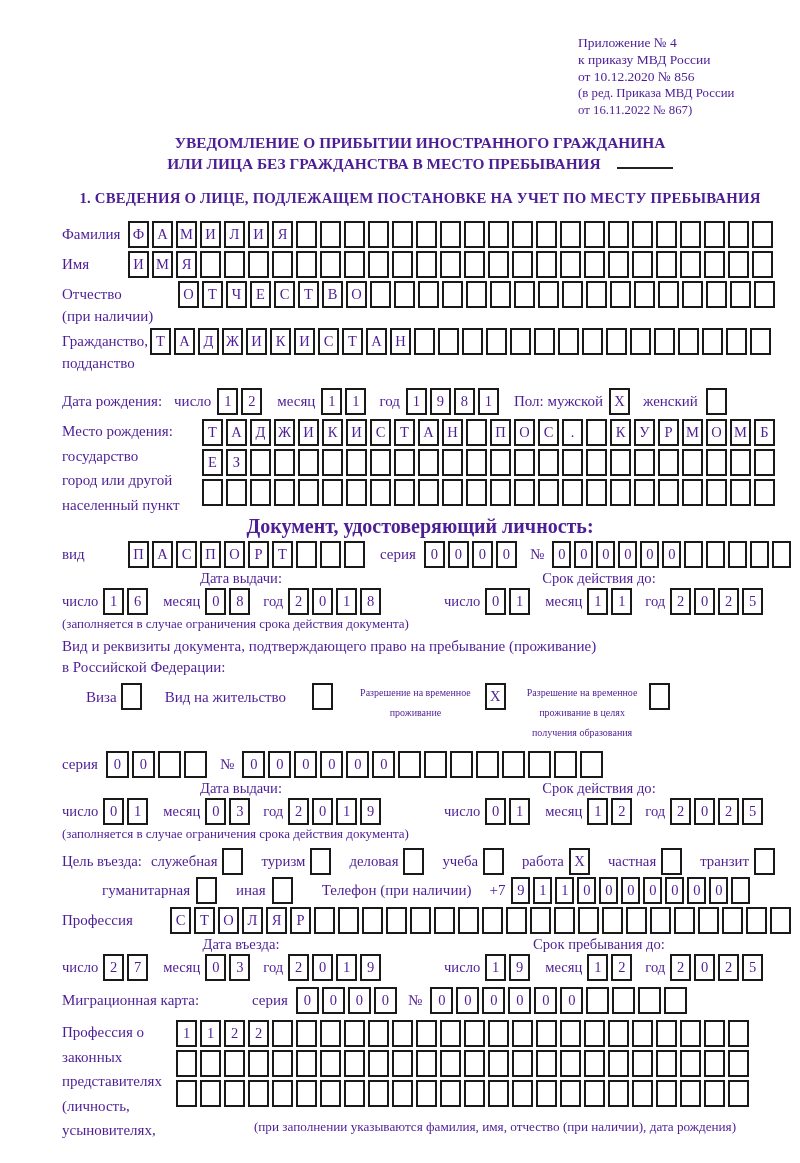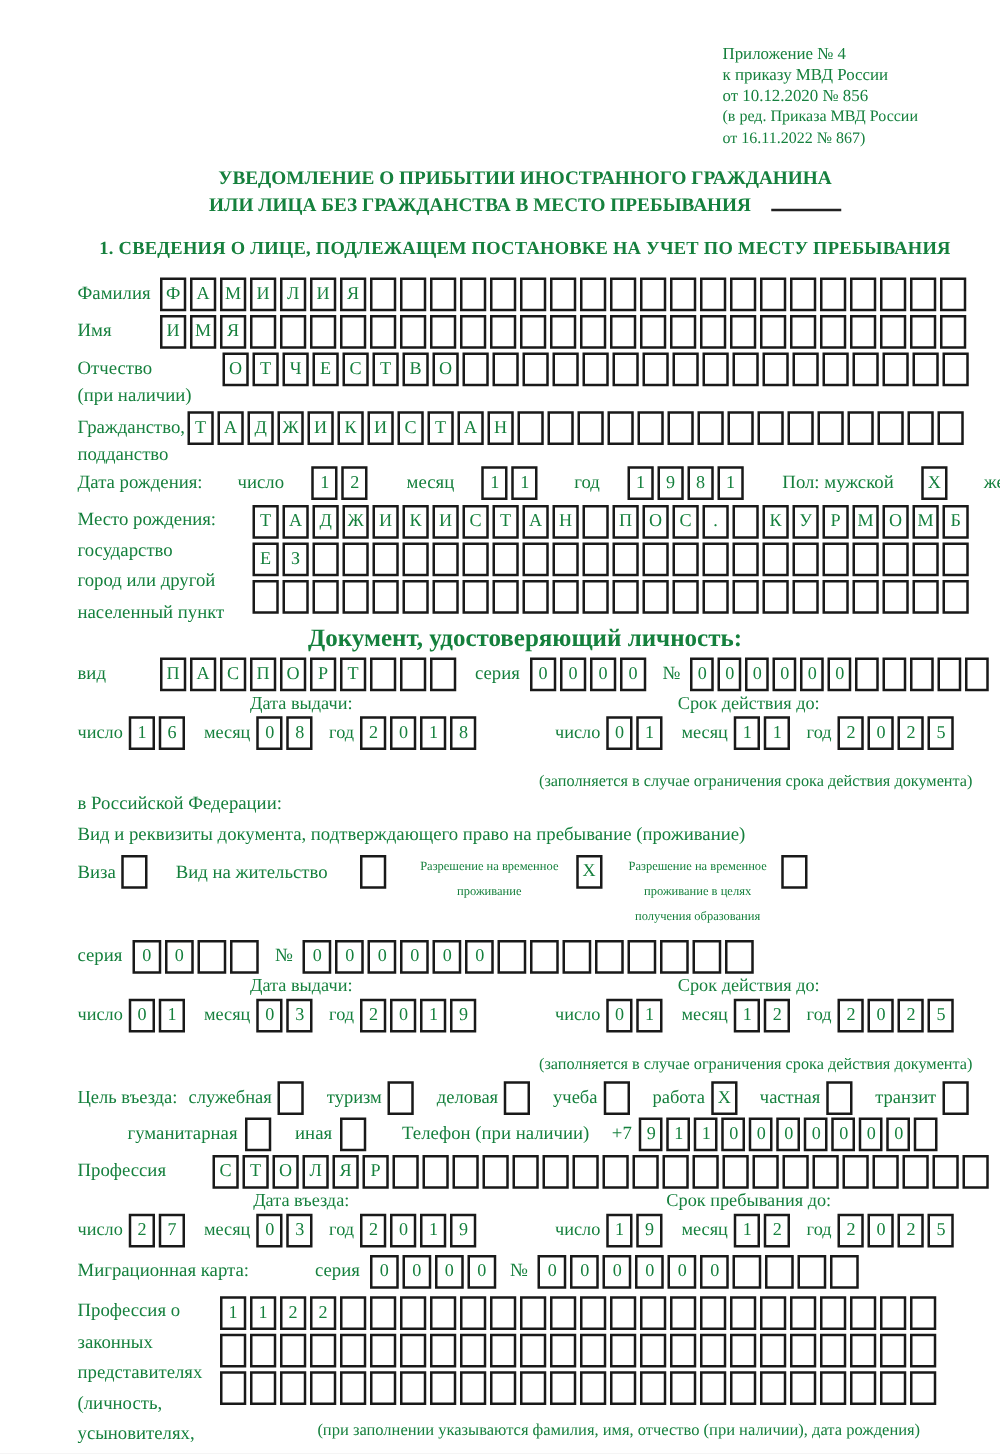--- a/index.html
+++ b/index.html
@@ -1,19 +1,19 @@
 <!DOCTYPE html>
 <html><head>
 <meta charset="utf-8">
 <style>
   html,body{margin:0;padding:0;background:#e8e8e8;}
   .page{
     width:800px;height:1163px;box-sizing:border-box;background:#ffffff;
     padding:34px 22px 16px 62px;
-    font-family:"Liberation Serif","DejaVu Serif",serif;color:#15803d;
+    font-family:"Liberation Serif","DejaVu Serif",serif;color:#4c1d95;
     overflow:hidden;position:relative;margin:0 auto;
   }
   
   .appendix{width:200px;margin-left:auto;font-size:13.5px;line-height:1.27;}
   .appendix .small{font-size:12.8px;}
   .forma{text-align:right;font-weight:bold;font-size:15px;margin-top:20px;padding-right:10px;letter-spacing:.5px;}
   .title{text-align:center;font-weight:bold;font-size:15.4px;margin-top:14px;line-height:1.38;}
   .blank{display:inline-block;width:56px;border-bottom:2px solid #222;height:.9em;margin-left:16px;}
   .sec-head{margin-top:16px;font-weight:bold;font-size:14.8px;text-align:center;white-space:nowrap;letter-spacing:.2px;}
   
@@ -41,24 +41,24 @@
   .mlabels.narrow{width:114px;}
   .mrows .cells{margin-bottom:3px;}
   
   .doc-head{text-align:center;font-weight:bold;font-size:20px;margin-top:4px;margin-bottom:2px;}
   
   .dates{display:flex;margin-top:2px;}
   .dcol{width:50%;}
   .dhead{text-align:center;font-size:14.6px;line-height:17px;}
   .dline{display:flex;align-items:flex-start;margin-top:1px;}
   .dl{font-size:14.6px;line-height:27px;margin-right:5px;}
-  .note{text-align:right;font-size:13px;line-height:16px;margin-top:17px;}
+  .note{font-size:13px;line-height:16px;margin-top:1px;}
   .intro{font-size:15px;line-height:21px;margin-top:4px;}
   
-  .visa-row{display:flex;align-items:flex-start;margin-top:5px;}
+  .visa-row{display:flex;align-items:flex-start;margin-top:5px;margin-left:24px;}
   .optml{display:flex;flex-direction:column;text-align:center;font-size:10px;line-height:20px;flex-shrink:1;}
   .visa-row .lbl{line-height:29px;}
   
   .purpose-row{display:flex;justify-content:space-between;margin-top:6px;}
   .pair{display:flex;align-items:center;}
   .pair .lbl{font-size:14.8px;margin-right:5px;}
   .phone-row{display:flex;align-items:flex-start;margin-top:2px;padding-left:40px;}
   .caption{font-size:13.2px;margin-top:6px;margin-left:150px;text-align:center;line-height:17px;}
 </style>
 </head>
@@ -210,21 +210,21 @@
         <span class="cell"></span>
         <span class="cell"></span>
         <span class="cell"></span>
         <span class="cell"></span>
         <span class="cell"></span>
         <span class="cell"></span>
         <span class="cell"></span>
       </span>
   </div>
 
-  <div class="frow" style="margin-top:0;gap:16px;">
+  <div class="frow" style="margin-top:16px;">
     <span class="lbl mr12">Дата рождения:</span>
     <span class="lbl mr6">число</span>
     <span class="cells mr12">
         <span class="cell">1</span>
         <span class="cell">2</span>
       </span>
     <span class="lbl mr6">месяц</span>
     <span class="cells mr10">
         <span class="cell">1</span>
         <span class="cell">1</span>
@@ -415,22 +415,22 @@
             <span class="cell">2</span>
             <span class="cell">0</span>
             <span class="cell">2</span>
             <span class="cell">5</span>
           </span>
       </div>
     </div>
   </div>
   <div class="note">(заполняется в случае ограничения срока действия документа)</div>
 
+  <div class="intro">Вид и реквизиты документа, подтверждающего право на пребывание (проживание)</div>
   <div class="intro" style="margin-top:0;">в Российской Федерации:</div>
-  <div class="intro">Вид и реквизиты документа, подтверждающего право на пребывание (проживание)</div>
 
   <div class="visa-row">
     <span class="lbl">Виза</span>
     <span class="cells" style="margin-left:4px;">
         <span class="cell"></span>
       </span>
     <span class="lbl" style="margin-left:20px;">Вид на жительство</span>
     <span class="cells" style="margin-left:26px;">
         <span class="cell"></span>
       </span>

